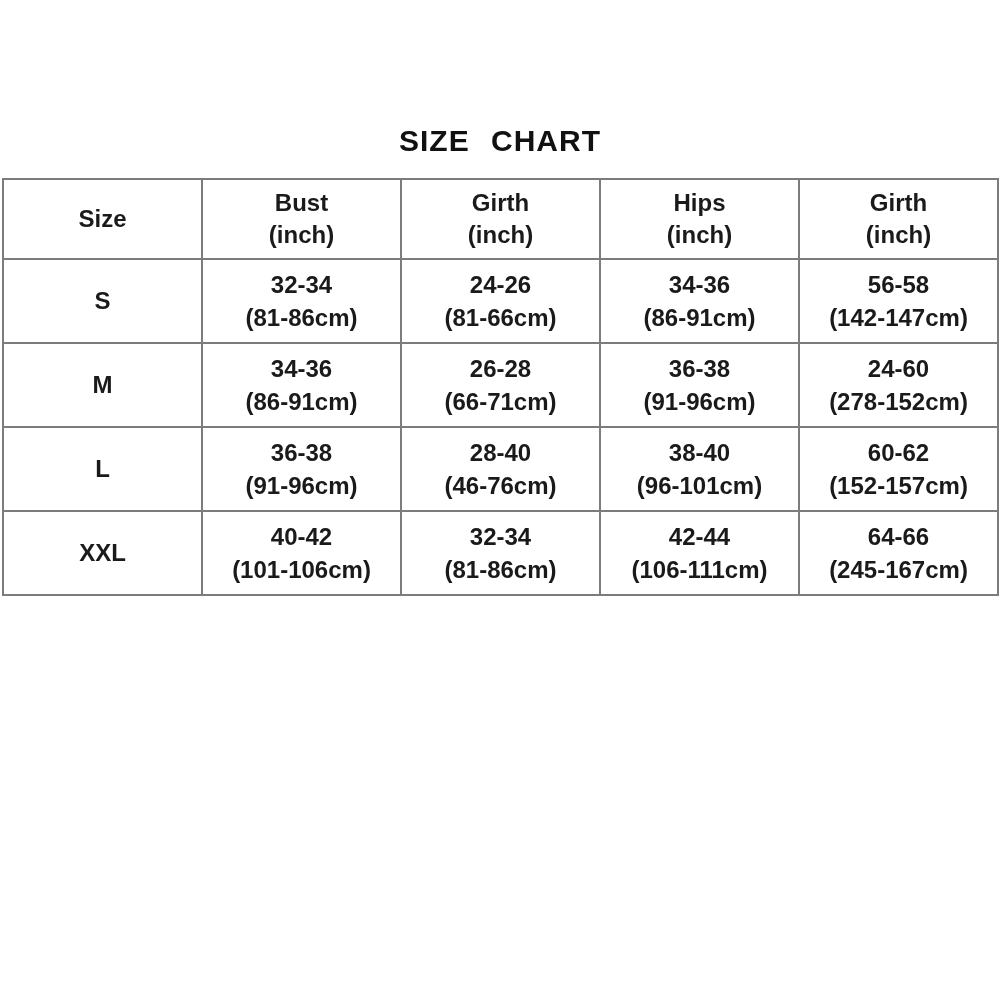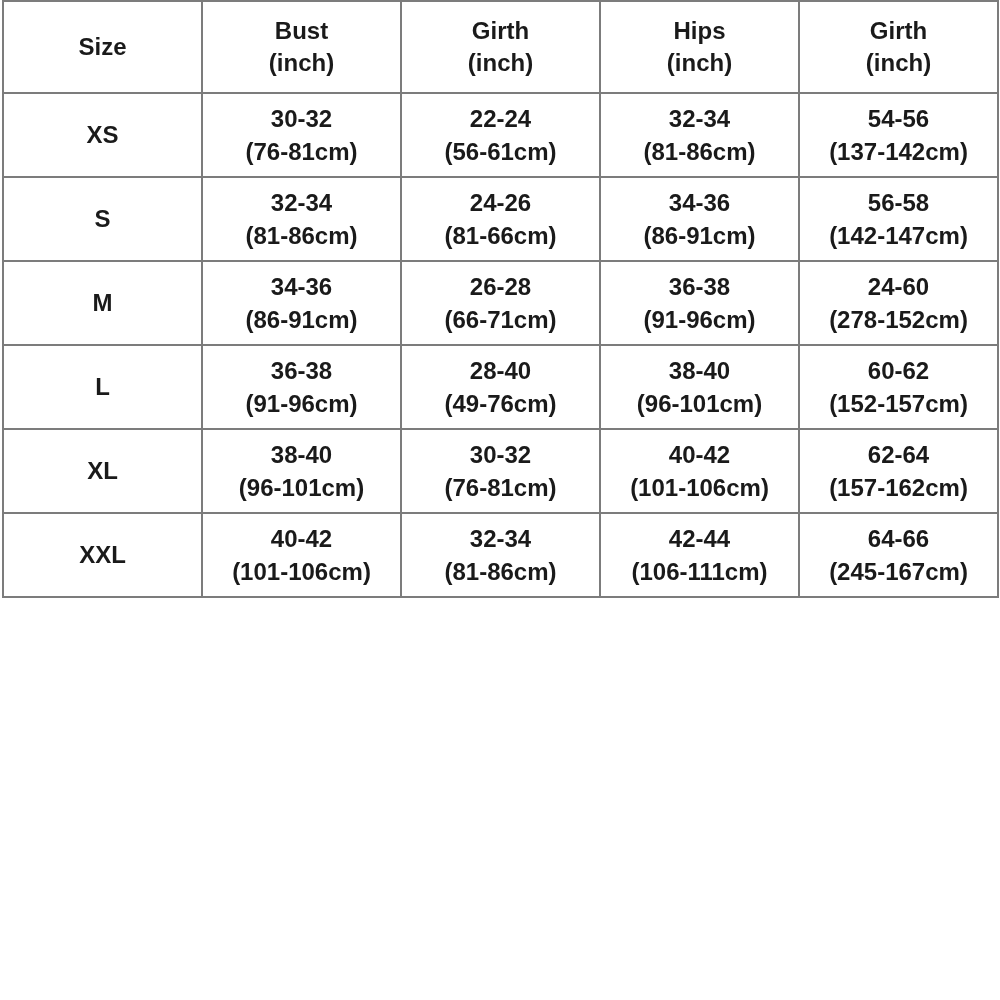--- a/index.html
+++ b/index.html
@@ -37,30 +37,31 @@
   }
   table.size-table th,
   table.size-table td {
     border: 2px solid #7c7c7c;
     text-align: center;
     vertical-align: middle;
     font-weight: bold;
     font-size: 24px;
     padding: 0;
   }
-  thead tr { height: 92px; }
+  thead tr { height: 80px; }
   tbody tr { height: 84px; }
   .line { line-height: 33px; }
   td .line { line-height: 33px; }
   th .line { line-height: 32px; }
 </style>
 </head>
 <body>
 
 <div class="page">
+  <h1 class="title">SIZE CHART</h1>
   <table class="size-table">
     <thead>
       <tr id="header-row">
           <th>
             <div class="line">Size</div>
           </th>
           <th>
             <div class="line">Bust</div>
             <div class="line">(inch)</div>
           </th>
@@ -72,39 +73,20 @@
             <div class="line">Hips</div>
             <div class="line">(inch)</div>
           </th>
           <th>
             <div class="line">Girth</div>
             <div class="line">(inch)</div>
           </th>
         </tr>
     </thead>
     <tbody id="table-body">
-        <tr>
-          <td>XS</td>
-          <td>
-            <div class="line">30-32</div>
-            <div class="line">(76-81cm)</div>
-          </td>
-          <td>
-            <div class="line">22-24</div>
-            <div class="line">(56-61cm)</div>
-          </td>
-          <td>
-            <div class="line">32-34</div>
-            <div class="line">(81-86cm)</div>
-          </td>
-          <td>
-            <div class="line">54-56</div>
-            <div class="line">(137-142cm)</div>
-          </td>
-        </tr>
         <tr>
           <td>S</td>
           <td>
             <div class="line">32-34</div>
             <div class="line">(81-86cm)</div>
           </td>
           <td>
             <div class="line">24-26</div>
             <div class="line">(81-66cm)</div>
           </td>
@@ -137,48 +119,29 @@
           </td>
         </tr>
         <tr>
           <td>L</td>
           <td>
             <div class="line">36-38</div>
             <div class="line">(91-96cm)</div>
           </td>
           <td>
             <div class="line">28-40</div>
-            <div class="line">(49-76cm)</div>
+            <div class="line">(46-76cm)</div>
           </td>
           <td>
             <div class="line">38-40</div>
             <div class="line">(96-101cm)</div>
           </td>
           <td>
             <div class="line">60-62</div>
             <div class="line">(152-157cm)</div>
-          </td>
-        </tr>
-        <tr>
-          <td>XL</td>
-          <td>
-            <div class="line">38-40</div>
-            <div class="line">(96-101cm)</div>
-          </td>
-          <td>
-            <div class="line">30-32</div>
-            <div class="line">(76-81cm)</div>
-          </td>
-          <td>
-            <div class="line">40-42</div>
-            <div class="line">(101-106cm)</div>
-          </td>
-          <td>
-            <div class="line">62-64</div>
-            <div class="line">(157-162cm)</div>
           </td>
         </tr>
         <tr>
           <td>XXL</td>
           <td>
             <div class="line">40-42</div>
             <div class="line">(101-106cm)</div>
           </td>
           <td>
             <div class="line">32-34</div>

